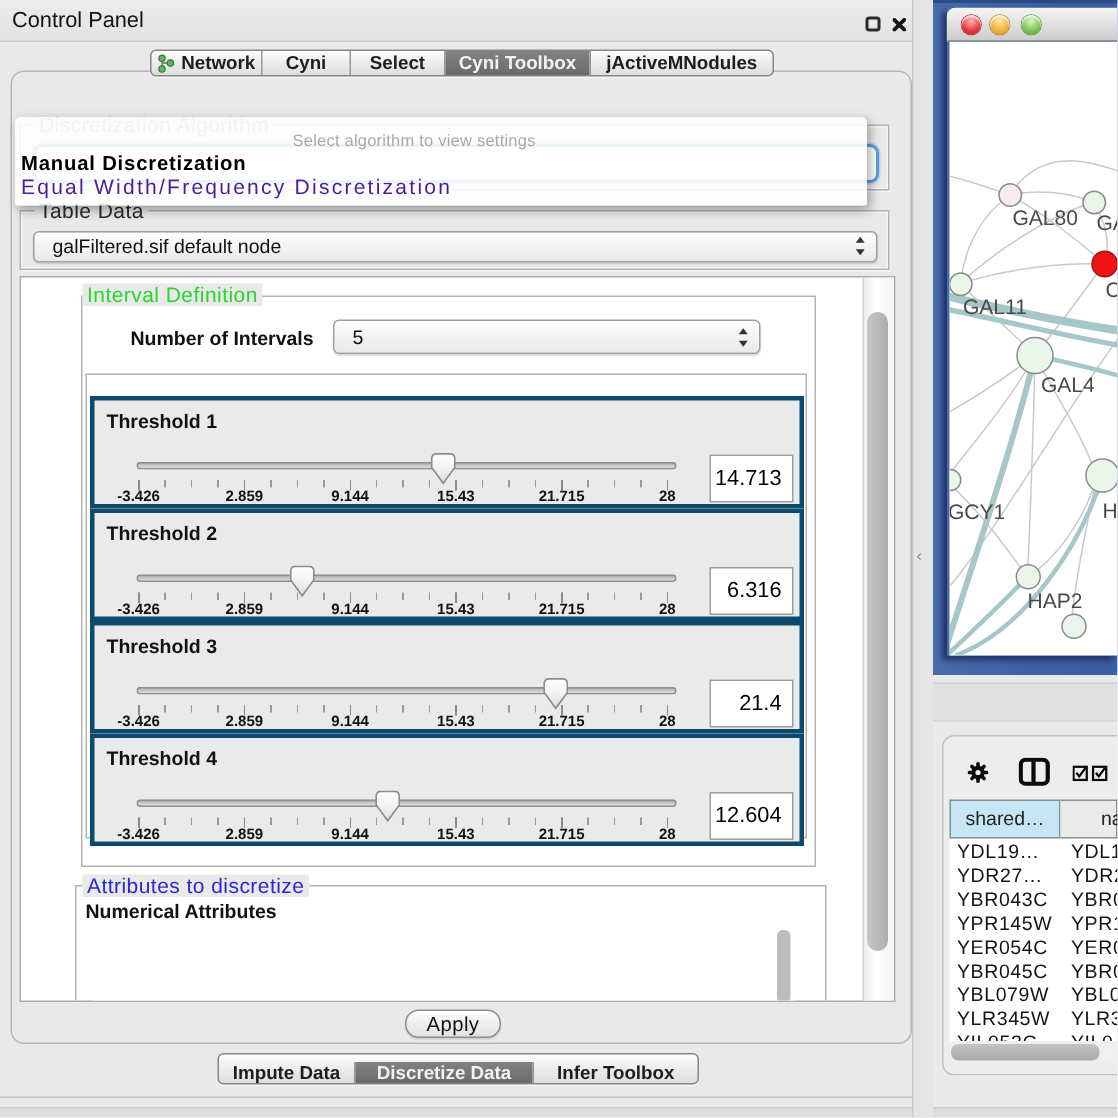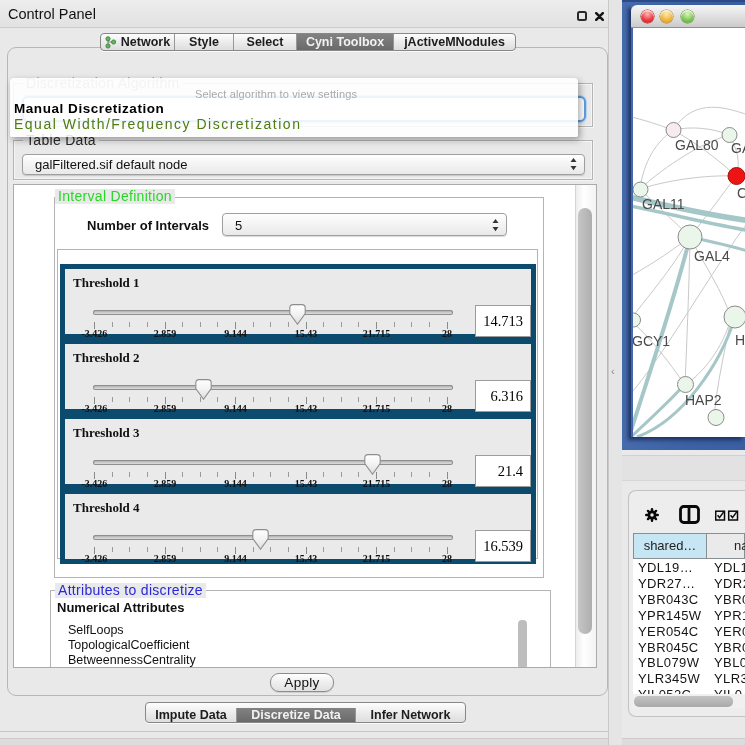--- a/index.html
+++ b/index.html
@@ -8,21 +8,21 @@
 .abs { position:absolute; }
 .bold { font-weight:bold; }
 
 .grp { position:absolute; border:1px solid #b4b4b4; box-shadow: inset 0 0 0 1px rgba(255,255,255,.55), 1px 1px 0 rgba(255,255,255,.6); }
 .gtitle { position:absolute; background:#e9e9e9; padding:0 3px; font-size:14px; letter-spacing:0.3px; line-height:15px; white-space:nowrap; }
 
 .combo { position:absolute; border:1px solid #9f9f9f; border-radius:4px; background:linear-gradient(#ffffff,#f4f4f4 45%,#e9e9e9); box-shadow:0 1px 1px rgba(0,0,0,.15); font-size:13px; color:#111;text-align:center; }
 .combo .ctext { position:absolute; left:12px; top:50%; transform:translateY(-50%); white-space:nowrap; }
 .combo .arrows { position:absolute; right:7px; top:50%; transform:translateY(-50%); width:7px; height:13px; }
 
-.tpanel { position:absolute; left:46px; width:476px; height:75px; border:5px solid #0c4a6e; background:#eaeaea;font-family:Liberation Serif, serif; }
+.tpanel { position:absolute; left:46px; width:476px; height:75px; border:3px solid #0c4a6e; background:#eaeaea; }
 .tpanel .tlabel { position:absolute; left:8px; top:6px; font-size:13px; font-weight:bold; color:#111; }
 .tpanel .track { position:absolute; left:28px; top:41px; width:360px; height:5px; border-radius:3px; background:linear-gradient(#9d9d9d,#cfcfcf 55%,#e4e4e4); box-shadow:0 0 0 1px #8f8f8f inset; }
 .tpanel .ticks { position:absolute; left:29px; top:53px; width:355px; height:4.5px;
   background:repeating-linear-gradient(to right,#9a9a9a 0,#9a9a9a 1px,transparent 1px,transparent 17.625px); }
 .tpanel .ticksM { position:absolute; left:29px; top:53px; width:355px; height:7px;
   background:repeating-linear-gradient(to right,#8a8a8a 0,#8a8a8a 1px,transparent 1px,transparent 70.5px); }
 .tpanel .tick-lbl { position:absolute; top:59px; width:60px; margin-left:-30px; text-align:center; font-size:10px; font-weight:bold; color:#111; }
 .tpanel .vbox { position:absolute; left:410px; top:36px; width:56px; height:32px; background:#fff; border:1px solid #9c9c9c; font-size:14.5px; color:#000; text-align:right; line-height:30px; padding-right:7px; }
 .thumb { position:absolute; top:35px; width:17px; height:21px; }
 
@@ -44,21 +44,21 @@
 <div class="abs" style="left:7px;top:47px;width:601px;height:649px;border:1px solid #b7b7b7;border-radius:9px;background:#e9e9e9;"></div>
 
 <div class="seg" style="left:100px;top:33px;height:18px;">
   <div style="width:74px;">
     <svg width="12" height="13" viewBox="0 0 12 13" style="margin-right:4px;">
       <path d="M3 3 L3 10 M3 6 L8 6" stroke="#8a8a8a" stroke-width="1.2" fill="none"></path>
       <circle cx="3" cy="2.8" r="2.1" fill="#63b663" stroke="#2e7d2e" stroke-width="0.8"></circle>
       <circle cx="8.6" cy="6" r="2.1" fill="#63b663" stroke="#2e7d2e" stroke-width="0.8"></circle>
       <circle cx="3" cy="10" r="2.1" fill="#63b663" stroke="#2e7d2e" stroke-width="0.8"></circle>
     </svg>Network</div>
-  <div style="width:59px;">Style</div>
+  <div style="width:59px;">Cyni</div>
   <div style="width:63px;">Select</div>
   <div class="sel" style="width:97px;">Cyni Toolbox</div>
   <div style="width:121px;">jActiveMNodules</div>
 </div>
 
 <div class="grp" style="left:13px;top:83px;width:580px;height:44px;"></div>
 <div class="gtitle" style="left:23px;top:76px;color:#9d9d9d;">Discretization Algorithm</div>
 <div class="abs" style="left:22px;top:96px;width:564px;height:26px;border-radius:6px;background:#fff;border:2px solid #5f9ddc;box-shadow:0 0 0 1px #b9d4ef;"></div>
 
 <div class="grp" style="left:13px;top:140px;width:580px;height:40px;"></div>
@@ -170,40 +170,39 @@
       <svg class="thumb" style="left:186.6px;" width="17" height="21" viewBox="0 0 17 21">
         <defs>
           <linearGradient id="tg3" x1="0" y1="0" x2="0" y2="1">
             <stop offset="0" stop-color="#ffffff"></stop>
             <stop offset="0.5" stop-color="#f2f2f2"></stop>
             <stop offset="1" stop-color="#dcdcdc"></stop>
           </linearGradient>
         </defs>
         <path d="M4 0.6 H13 Q16.2 0.6 16.2 3.8 V9.6 L8.5 20.2 L0.8 9.6 V3.8 Q0.8 0.6 4 0.6 Z" fill="url(#tg3)" stroke="#8d8d8d" stroke-width="1.1"></path>
       </svg>
-      <div class="vbox">16.539</div>
+      <div class="vbox">12.604</div>
     </div>
 
   <div class="grp" style="left:36px;top:405px;width:501px;height:90px;"></div>
   <div class="gtitle" style="left:41px;top:397.5px;color:#2929d6;">Attributes to discretize</div>
   <div class="abs bold" style="left:43px;top:415px;font-size:13px;color:#111;">Numerical Attributes</div>
   <div class="abs" style="left:48px;top:432px;width:468px;height:52px;background:#fff;"></div>
-  <div class="abs" style="left:54px;top:438px;font-size:12.5px;color:#111;line-height:15px;">SelfLoops<br>TopologicalCoefficient<br>BetweennessCentrality</div>
   <div class="abs" style="left:504px;top:435px;width:9px;height:49px;border-radius:4px;background:#bdbdbd;"></div>
 
   <div class="abs" style="left:561px;top:0;width:21px;height:484px;background:linear-gradient(to right,#ededed,#ffffff 40%,#f2f2f2);border-left:1px solid #d4d4d4;"></div>
   <div class="abs" style="left:564px;top:23px;width:14px;height:426px;border-radius:7px;background:linear-gradient(to right,#c6c6c6,#aeaeae);"></div>
 </div>
 
 <div class="abs" style="left:270px;top:673px;width:64px;height:19px;border:1px solid #8c8c8c;border-radius:9px;background:linear-gradient(#ffffff,#eeeeee 50%,#e2e2e2);text-align:center;font-size:13.5px;letter-spacing:0.3px;color:#111;line-height:17px;box-shadow:0 1px 1px rgba(0,0,0,.12);">Apply</div>
 
 <div class="seg" style="left:145px;top:702px;height:21px;align-items:flex-end;">
   <div style="width:91px;">Impute Data</div>
   <div class="sel" style="width:119px;">Discretize Data</div>
-  <div style="width:109px;">Infer Network</div>
+  <div style="width:109px;">Infer Toolbox</div>
 </div>
 
 <div class="abs" style="left:0;top:731px;width:621px;height:1px;background:#c6c6c6;"></div>
 <div class="abs" style="left:0;top:738px;width:745px;height:7px;background:#dcdcdc;border-top:1px solid #cdcdcd;"></div>
 
 <div class="abs" style="left:608px;top:0;width:14px;height:745px;background:#e5e5e5;border-left:1px solid #c9c9c9;"></div>
 <div class="abs" style="left:611px;top:365px;font-size:11px;color:#8a8a8a;">‹</div>
 
 <div class="abs" style="left:622px;top:0;width:123px;height:450px;background:linear-gradient(to right,#476cad,#3c61a4 55%,#3a5fa2);"></div>
 <div class="abs" style="left:622px;top:0;width:123px;height:2px;background:#2c4a85;"></div>
@@ -304,13 +303,13 @@
   <div style="position:absolute;left:5px;top:0;font-size:13px;letter-spacing:0.4px;color:#151515;line-height:15.9px;">YDL19…<br>YDR27…<br>YBR043C<br>YPR145W<br>YER054C<br>YBR045C<br>YBL079W<br>YLR345W<br>YIL052C</div>
   <div style="position:absolute;left:81px;top:0;font-size:13px;letter-spacing:0.4px;color:#151515;line-height:15.9px;">YDL1<br>YDR2<br>YBR0<br>YPR1<br>YER0<br>YBR0<br>YBL0<br>YLR3<br>YIL0</div>
 </div>
 
 <div class="abs" style="left:633px;top:694px;width:112px;height:14px;background:#f0f0f0;"></div>
 <div class="abs" style="left:634px;top:696px;width:99px;height:11px;border-radius:5px;background:linear-gradient(#c4c4c4,#a9a9a9);"></div>
 
 <div class="abs" style="left:10px;top:77.5px;width:568px;height:59.5px;border-radius:4px 4px 2px 2px;background:rgba(255,255,255,0.88);box-shadow:2px 3px 7px rgba(0,0,0,0.35);"></div>
 <div class="abs" style="left:195px;top:88px;font-size:11px;letter-spacing:0.15px;color:#a9a9a9;font-weight:normal;">Select algorithm to view settings</div>
 <div class="abs bold" style="left:14px;top:101px;font-size:13.5px;letter-spacing:0.55px;color:#000;">Manual Discretization</div>
-<div class="abs" style="left:14px;top:115.5px;font-size:14px;letter-spacing:1.5px;color:#4d7c0f;">Equal Width/Frequency Discretization</div>
+<div class="abs" style="left:14px;top:115.5px;font-size:14px;letter-spacing:1.5px;color:#4c1d95;">Equal Width/Frequency Discretization</div>
 
 </body></html>

